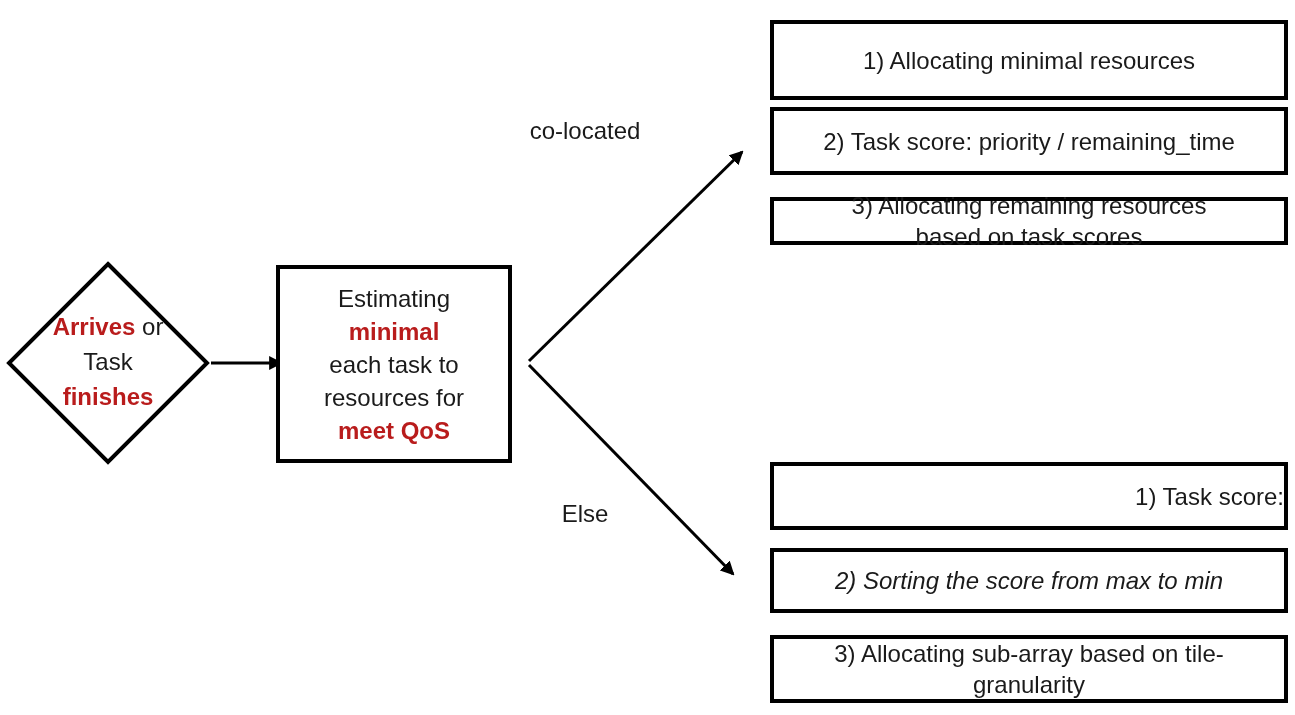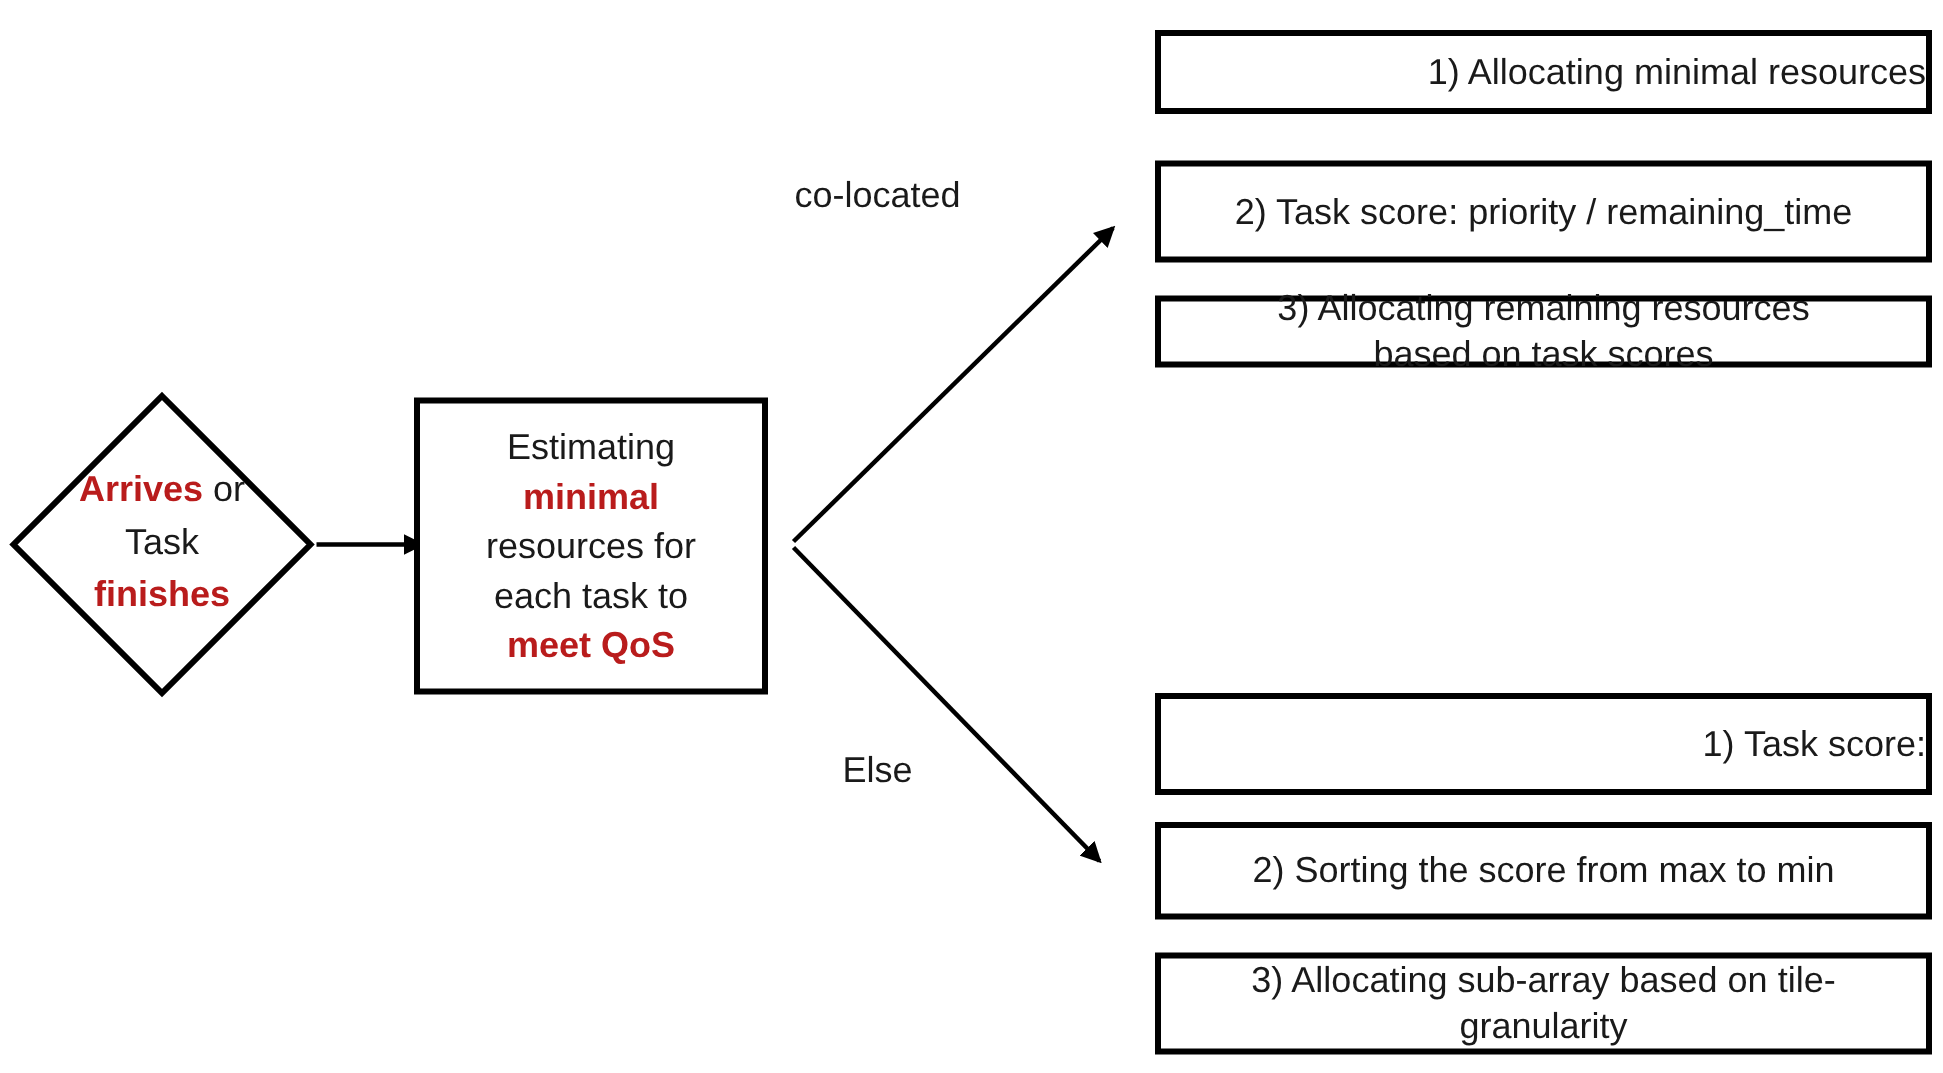--- a/index.html
+++ b/index.html
@@ -61,25 +61,25 @@
     border: 4px solid #000;
     background: #fff;
     display: flex;
     flex-direction: column;
     justify-content: center;
     align-items: center;
     text-align: center;
     font-size: 24px;
     line-height: 31px;
   }
-  .box-1 { top: 20px;  height: 56px; align-items: flex-end; }
+  .box-1 { top: 20px;  height: 80px; }
   .box-2 { top: 107px; height: 68px; }
   .box-3 { top: 197px; height: 48px; }
   .box-4 { top: 462px; height: 68px; align-items: flex-end; }
-  .box-5 { top: 548px; height: 65px; }
+  .box-5 { top: 548px; height: 65px; font-style: italic; }
   .box-6 { top: 635px; height: 68px; }
 </style>
 </head>
 <body>
 
 <div class="canvas">
 
   <svg class="arrow-layer" viewBox="0 0 1295 715">
     <defs>
       <marker id="arrowhead" viewBox="0 0 10 10" refX="8.5" refY="5" markerWidth="14" markerHeight="14" markerUnits="userSpaceOnUse" orient="auto-start-reverse">
@@ -98,22 +98,22 @@
 
   <div class="diamond-text">
     <div><span class="green">Arrives</span><span> or</span></div>
     <div>Task</div>
     <div class="green">finishes</div>
   </div>
 
   <div class="process-box">
     <div>Estimating</div>
     <div class="green">minimal</div>
+    <div>each task to</div>
     <div>resources for</div>
-    <div>each task to</div>
     <div class="green">meet QoS</div>
   </div>
 
   <div class="branch-label label-colocated">
     <div>co-located</div>
   </div>
   <div class="branch-label label-else">Else</div>
 
   <div class="step-box box-1">
     <div>1) Allocating minimal resources</div>

